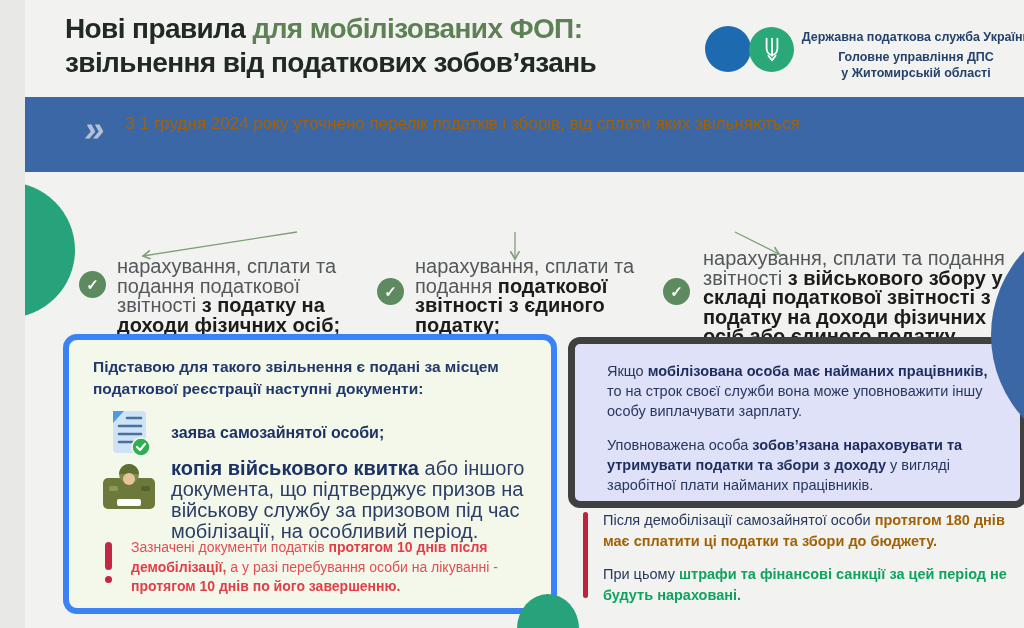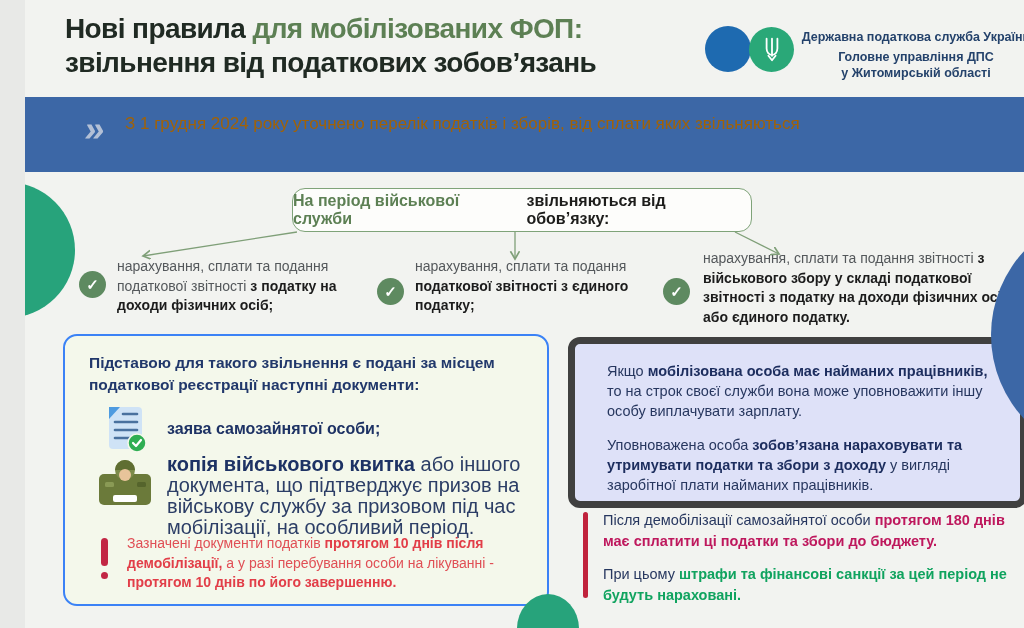--- a/index.html
+++ b/index.html
@@ -38,26 +38,26 @@
         border:1.5px solid #7fa379;border-radius:13px;display:flex;align-items:center;
         justify-content:center;gap:6px;font-size:16px;font-weight:700;z-index:1;}
   .pill .green{color:#5d8054;}
   .pill .dark{color:#1d1d1b;}
   .connectors{left:0;top:230px;z-index:1;}
 
   
   .check{width:27px;height:27px;border-radius:50%;background:#5e8a60;color:#fff;
          display:flex;align-items:center;justify-content:center;font-size:15px;
          font-weight:700;z-index:1;}
-  .exemption{font-size:14px;line-height:19.5px;color:#54585b;z-index:1;}
+  .exemption{font-size:20px;line-height:19.5px;color:#54585b;z-index:1;}
   .exemption b{font-weight:700;color:#1c1c1c;}
 
   
   .doc-card{left:38px;top:334px;width:482px;height:268px;background:#f4f8eb;
-            border:2px solid #3b82f6;border-radius:14px;z-index:1;}
+            border:6px solid #3b82f6;border-radius:14px;z-index:1;}
   .doc-head{left:24px;top:16px;width:424px;font-size:15.5px;line-height:22px;
             font-weight:700;color:#21386b;}
   .doc-item-1{left:102px;top:84px;font-size:16px;font-weight:700;color:#1d3264;}
   .doc-item-2{left:102px;top:118px;width:382px;font-size:20px;line-height:21px;
               color:#2c3e66;}
   .doc-item-2 b{font-weight:700;color:#1d3264;}
   .warn-text{left:62px;top:198px;width:404px;font-size:14px;line-height:19.5px;
              color:#e04f55;}
   .warn-text b{font-weight:700;color:#e23e48;}
   .excl{left:36px;top:202px;width:7px;}
@@ -71,21 +71,21 @@
             color:#27375f;}
   .emp-text p{margin:0 0 14px 0;}
   .emp-text b{font-weight:700;color:#1c2d5e;}
 
   
   .demob-bar{left:558px;top:512px;width:5px;height:86px;background:#c0223c;
              border-radius:3px;z-index:1;}
   .demob-text{left:578px;top:510px;width:420px;font-size:14.5px;line-height:20.5px;
               color:#27375f;z-index:1;}
   .demob-text p{margin:0 0 13px 0;}
-  .demob-text .red{font-weight:700;color:#be185d;}
+  .demob-text .red{font-weight:700;color:#a16207;}
   .demob-text .ok{font-weight:700;color:#10a35f;}
 </style>
 </head>
 <body>
 
 <div class="stage">
 
   <div class="abs circle dec-left"></div>
   <div class="abs circle dec-right"></div>
   <div class="abs circle dec-bottom"></div>
@@ -110,24 +110,20 @@
     <div>Головне управління ДПС</div>
     <div>у Житомирській області</div>
   </div>
 
   <div class="abs banner"></div>
   <div class="abs chevron">»</div>
   <div class="abs banner-text">
     <div>З 1 грудня 2024 року уточнено перелік податків і зборів, від сплати яких звільняються</div>
   </div>
 
-  <div class="abs pill">
-    <span class="green">На період військової служби</span>
-    <span class="dark">звільняються від обов’язку:</span>
-  </div>
   <svg class="abs connectors" width="1024" height="42">
     <defs>
       <marker id="arw" markerWidth="9" markerHeight="9" refX="6" refY="3.5" orient="auto">
         <path d="M0,0 L6,3.5 L0,7" fill="none" stroke="#7f9f78" stroke-width="1.3"></path>
       </marker>
     </defs>
     <g stroke="#7f9f78" stroke-width="1.3" fill="none">
       <path d="M272 2 L118 26" marker-end="url(#arw)"></path>
       <path d="M490 2 L490 29" marker-end="url(#arw)"></path>
       <path d="M710 2 L754 24" marker-end="url(#arw)"></path>

